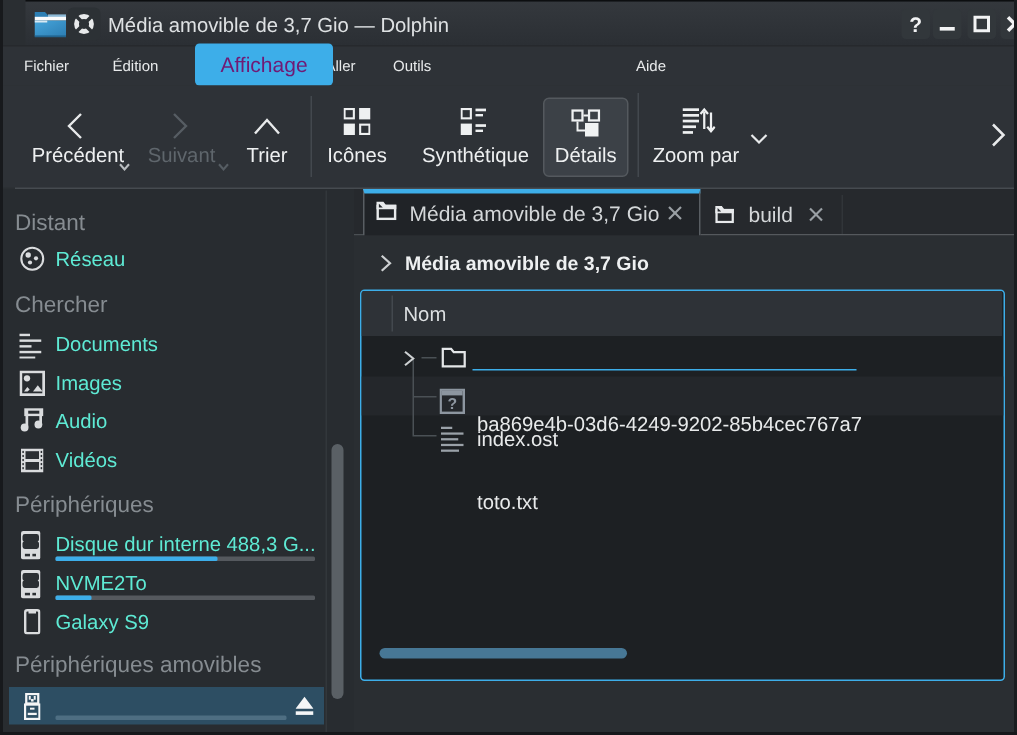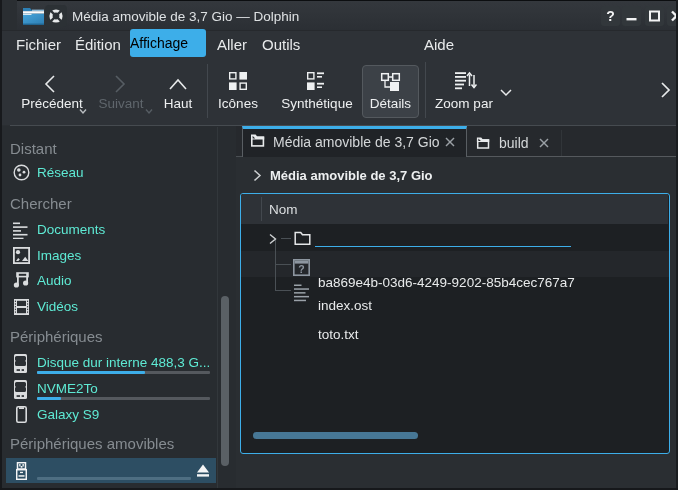--- a/index.html
+++ b/index.html
@@ -5,22 +5,22 @@
 * { margin:0; padding:0; box-sizing:border-box; }
 html,body { width:678px; height:490px; overflow:hidden; background:#2a2e32; font-family:"Liberation Sans",sans-serif; }
 #win { position:relative; width:678px; height:490px; }
 .abs { position:absolute; }
 
 #titlebar { left:17px; top:0; width:678px; height:30px; background:linear-gradient(#34383d,#2b2f34); border-top:1px solid #0c0e10; }
 #title { left:55px; top:8px; color:#dee1e3; font-size:13.5px; }
 .winbtn { top:5px; width:19px; height:20px; background:#32373b; border-radius:3px; }
 
 #menubar { left:0; top:30px; width:678px; height:27px; background:#2e3237; border-top:1px solid #26292d; }
-.menuitem { top:3.5px; color:#e8eaeb; font-size:15px; line-height:19px; }
-#mi-aff { left:130px; top:29px; width:76px; height:28px; background:#3daee9; border-radius:3px; color:#000000; font-size:14px; line-height:28px; }
+.menuitem { top:3.5px; color:#e8eaeb; font-size:10px; line-height:19px; }
+#mi-aff { left:130px; top:29px; width:92px; height:28px; background:#3daee9; border-radius:3px; color:#701a75; font-size:14px; text-align:center; line-height:28px; }
 
 #toolbar { left:0; top:57px; width:678px; height:68px; background:#2e3237; }
 .tblabel { color:#eef0f1; font-size:13.5px; text-align:center; }
 .tbgray { color:#5f666c; }
 #detbtn { left:362px; top:65px; width:57px; height:53px; background:#3c4147; border:1px solid #54595e; border-radius:4px; }
 #tbsep { left:207px; top:64px; width:1px; height:54px; background:#43484e; }
 
 #sidebar { left:0; top:126px; width:236px; height:364px; background:#282c30; }
 .shead { color:#868c91; font-size:15px; }
 .sitem { color:#5eead4; font-size:13.5px; }
@@ -123,21 +123,21 @@
     <polyline points="4,2 12,10 4,18" fill="none" stroke="#565d63" stroke-width="1.6"></polyline>
   </svg>
   <div class="abs tblabel tbgray" style="left:90px;top:96px;width:62px">Suivant</div>
   <svg class="abs" style="left:144px;top:108px" width="10" height="7" viewBox="0 0 10 7">
     <polyline points="2,1.5 5,5 8,1.5" fill="none" stroke="#565d63" stroke-width="1.4"></polyline>
   </svg>
 
   <svg class="abs" style="left:168px;top:77px" width="20" height="14" viewBox="0 0 20 14">
     <polyline points="2,12 10,3 18,12" fill="none" stroke="#e8eaeb" stroke-width="1.6"></polyline>
   </svg>
-  <div class="abs tblabel" style="left:148px;top:96px;width:60px">Haut</div>
+  <div class="abs tblabel" style="left:148px;top:96px;width:60px">Trier</div>
 
   <svg class="abs" style="left:229px;top:72px" width="18" height="18" viewBox="0 0 18 18">
     <rect x="0.7" y="0.7" width="6.2" height="6.2" fill="none" stroke="#eef0f1" stroke-width="1.4"></rect>
     <rect x="10.4" y="0" width="7.6" height="7.6" fill="#eef0f1"></rect>
     <rect x="0" y="10.4" width="7.6" height="7.6" fill="#eef0f1"></rect>
     <rect x="11.1" y="11.1" width="6.2" height="6.2" fill="none" stroke="#eef0f1" stroke-width="1.4"></rect>
   </svg>
   <div class="abs tblabel" style="left:209px;top:96px;width:58px">Icônes</div>
 
   <svg class="abs" style="left:307px;top:72px" width="17" height="18" viewBox="0 0 17 18">
@@ -338,21 +338,21 @@
       <path d="M1.2 2.5 h5.5 l1.8 2.3 h7.3 v9.5 h-14.6 z" fill="none" stroke="#e4e6e8" stroke-width="1.5"></path>
     </svg>
     <div class="fname" style="left:77px;top:37px">ba869e4b-03d6-4249-9202-85b4cec767a7</div>
     <div class="abs" style="left:74px;top:51.5px;width:256px;height:1.5px;background:#3daee9"></div>
 
     <svg class="abs" style="left:52px;top:65px" width="17" height="17" viewBox="0 0 17 17">
       <rect x="0.8" y="0.8" width="15.4" height="15.4" fill="none" stroke="#8d96a0" stroke-width="1.6"></rect>
       <rect x="1.6" y="1.6" width="13.8" height="3" fill="#8d96a0"></rect>
       <text x="8.5" y="13.6" font-family="Liberation Sans" font-size="10.5" fill="#8d96a0" text-anchor="middle" font-weight="bold">?</text>
     </svg>
-    <div class="fname" style="left:77px;top:60px">index.ost</div>
+    <div class="fname" style="left:77px;top:47px">index.ost</div>
 
     <svg class="abs" style="left:52px;top:90px" width="17" height="18" viewBox="0 0 17 18">
       <g fill="#9aa1a8">
         <rect x="1" y="0.5" width="7.5" height="1.5"></rect>
         <rect x="1" y="4.3" width="15" height="1.5"></rect>
         <rect x="1" y="8.1" width="11.5" height="1.5"></rect>
         <rect x="1" y="11.9" width="15" height="1.5"></rect>
         <rect x="1" y="15.7" width="12" height="1.5"></rect>
       </g>
     </svg>

